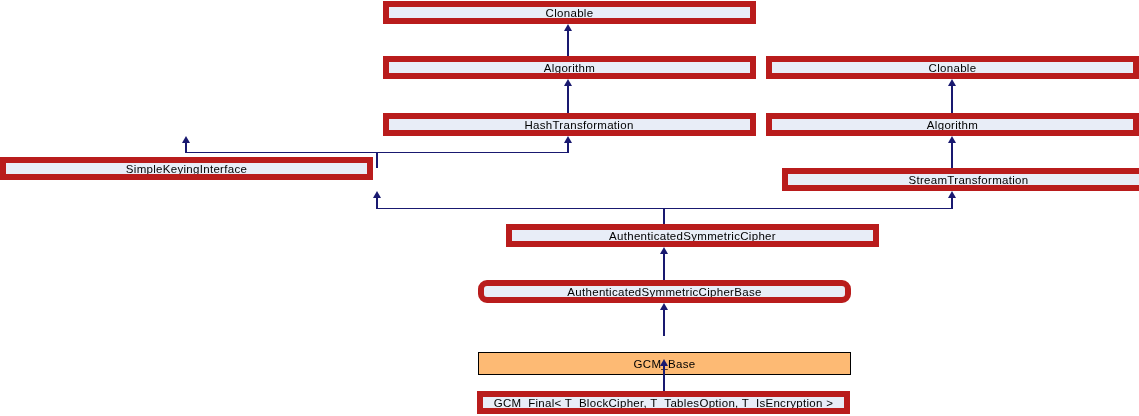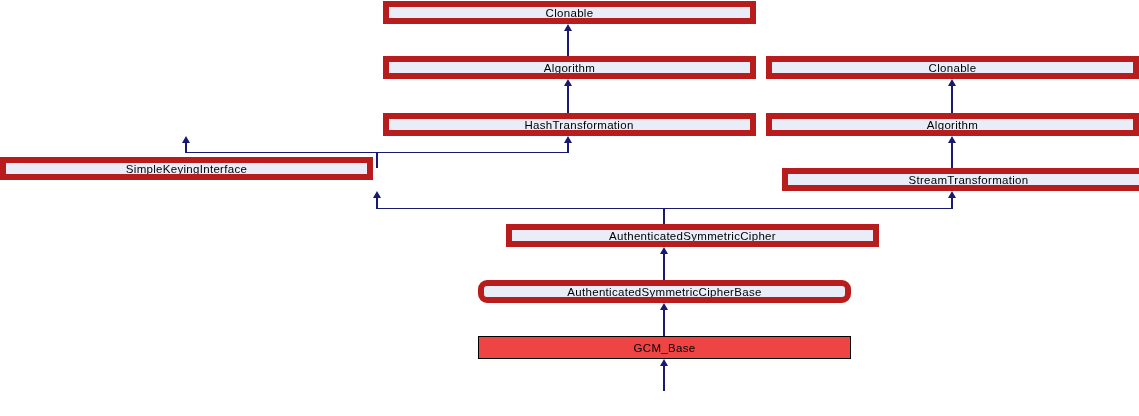--- a/index.html
+++ b/index.html
@@ -16,23 +16,24 @@
     box-sizing:border-box;
     background:#e8edf7;
     border:6px solid #b91c1c;
     display:flex; align-items:center; justify-content:center;
     font-size:11.5px; letter-spacing:0.3px;
     color:#000000;
     white-space:nowrap; overflow:hidden;
     cursor:pointer;
   }
   .node.highlight {
-    background:#ef4444;
+    background:#fdba74;
     border:1px solid #000000;
     cursor:default;
+    margin-top:16px;
   }
   .vline, .hline, .stub {
     position:absolute;
     background:#191970;
   }
   .vline, .stub { width:1.5px; }
   .hline { height:1.5px; }
   .ahead {
     position:absolute;
     width:0; height:0;
@@ -62,20 +63,21 @@
   <div class="node" id="n0">Clonable</div>
   <div class="node" id="n1">Algorithm</div>
   <div class="node" id="n2">Clonable</div>
   <div class="node" id="n3">SimpleKeyingInterface</div>
   <div class="node" id="n4">HashTransformation</div>
   <div class="node" id="n5">Algorithm</div>
   <div class="node" id="n7">StreamTransformation</div>
   <div class="node" id="n8">AuthenticatedSymmetricCipher</div>
   <div class="node" id="n9">AuthenticatedSymmetricCipherBase</div>
   <div class="node highlight" id="n10">GCM_Base</div>
+  <div class="node" id="n11">GCM_Final&lt; T_BlockCipher, T_TablesOption, T_IsEncryption &gt;</div>
 
   <div class="ahead" style="left:564px; top:24px;"></div>
   <div class="vline" style="left:567px; top:30px; height:26px;"></div>
 
   <div class="ahead" style="left:564px; top:79px;"></div>
   <div class="vline" style="left:567px; top:85px; height:28px;"></div>
 
   <div class="ahead" style="left:948px; top:79px;"></div>
   <div class="vline" style="left:951px; top:85px; height:28px;"></div>
 

